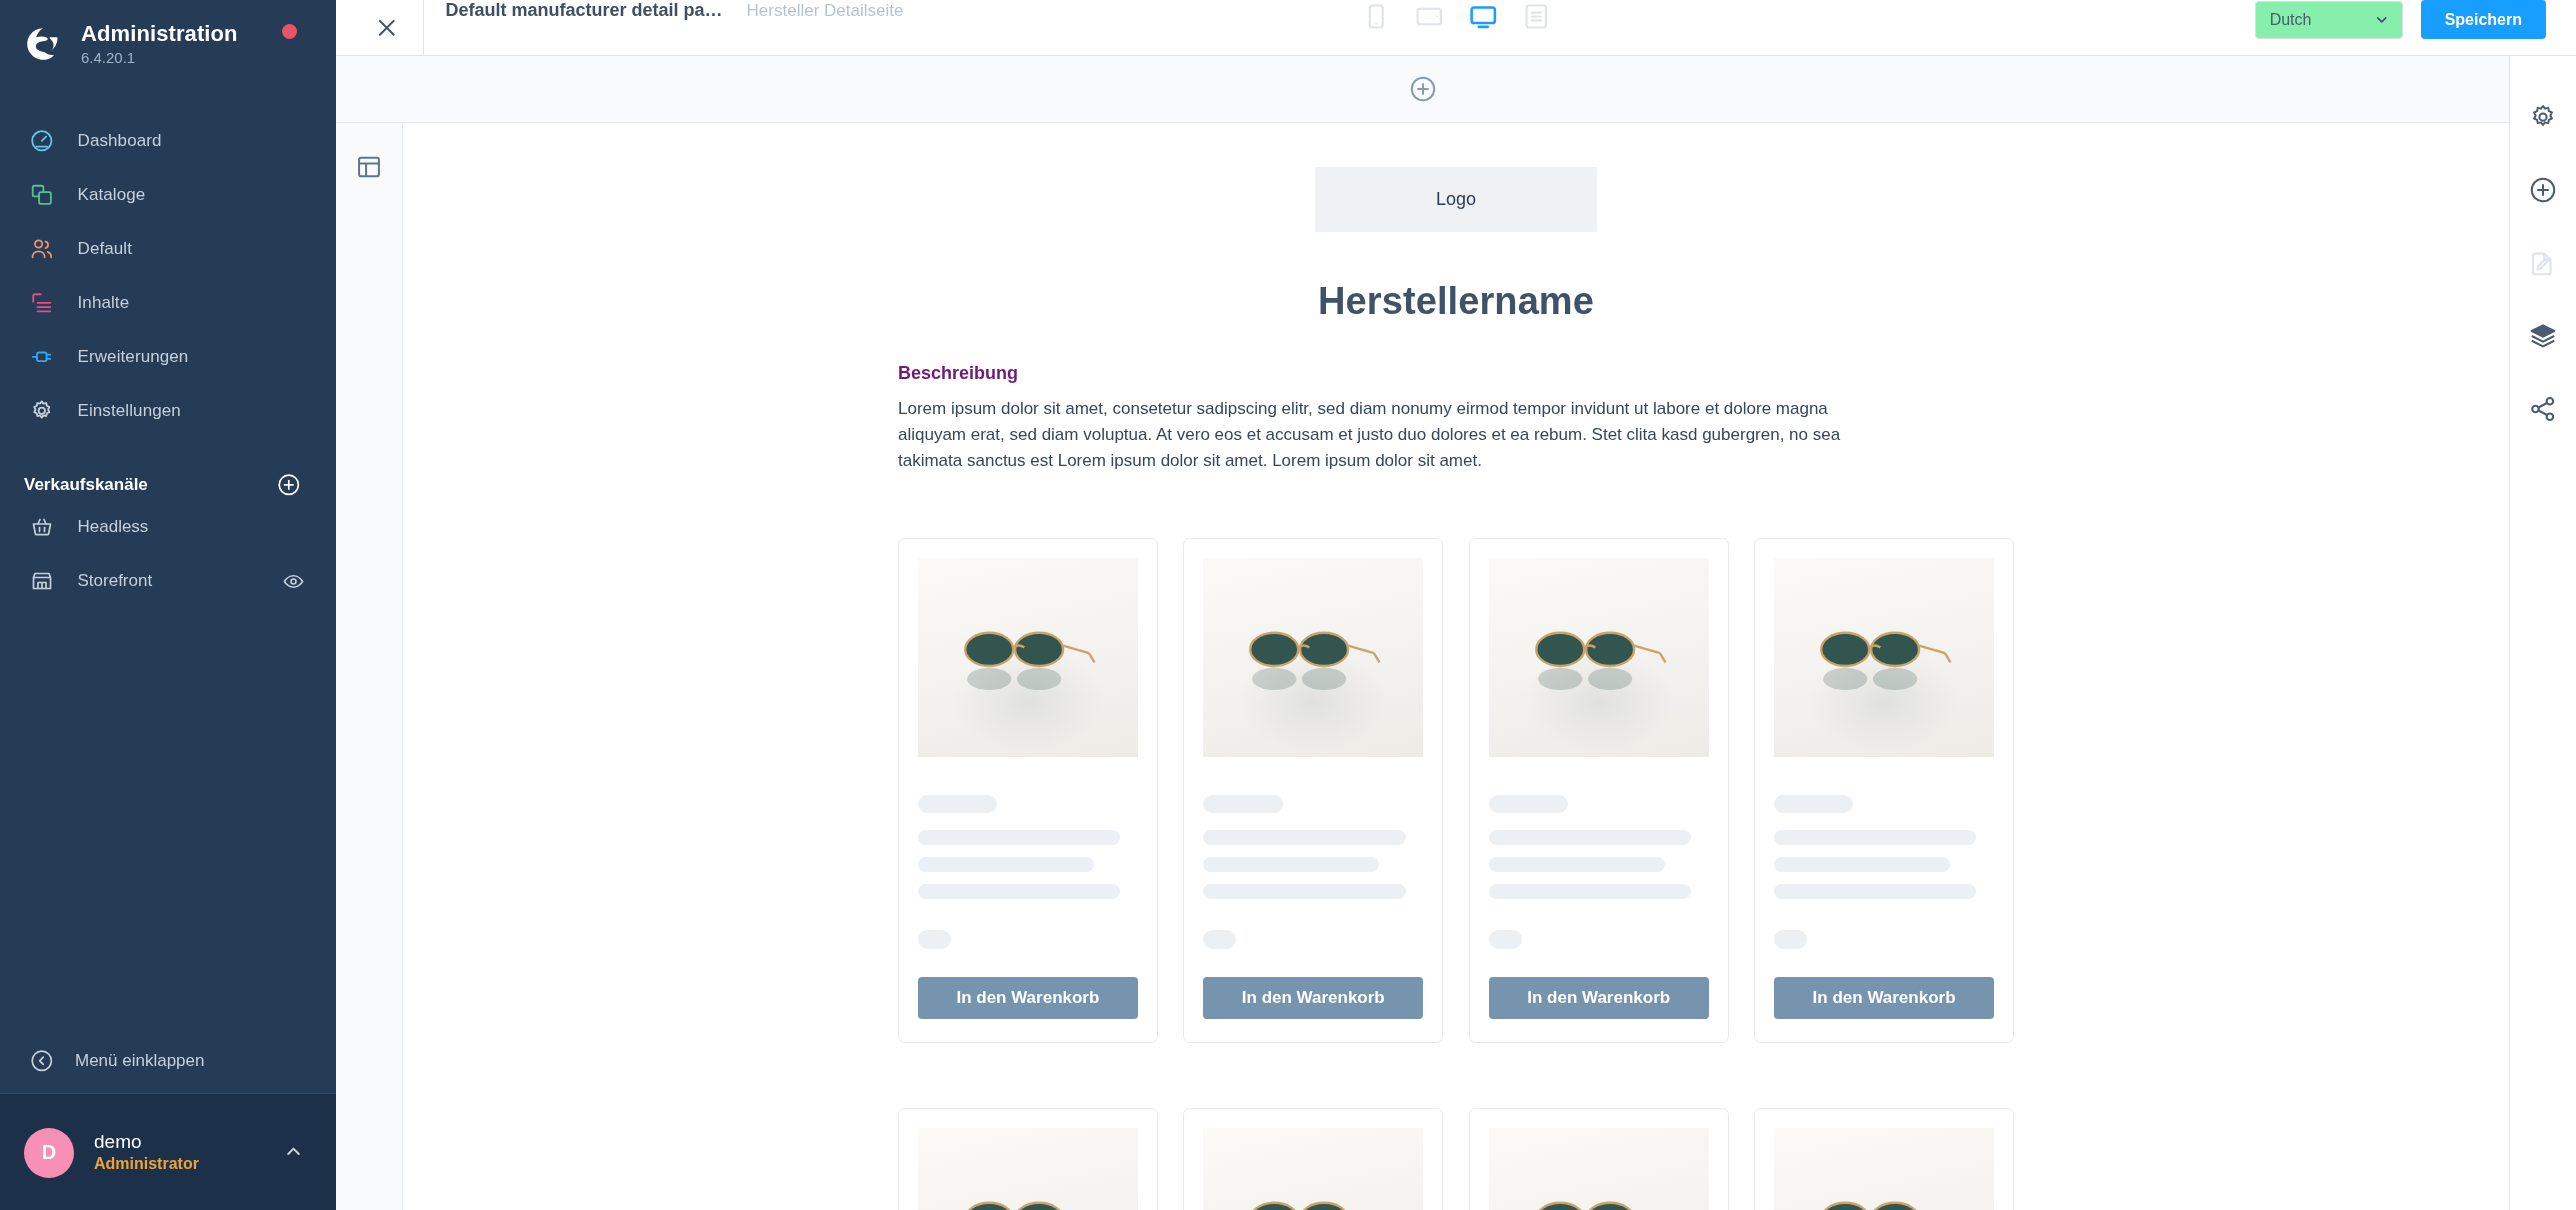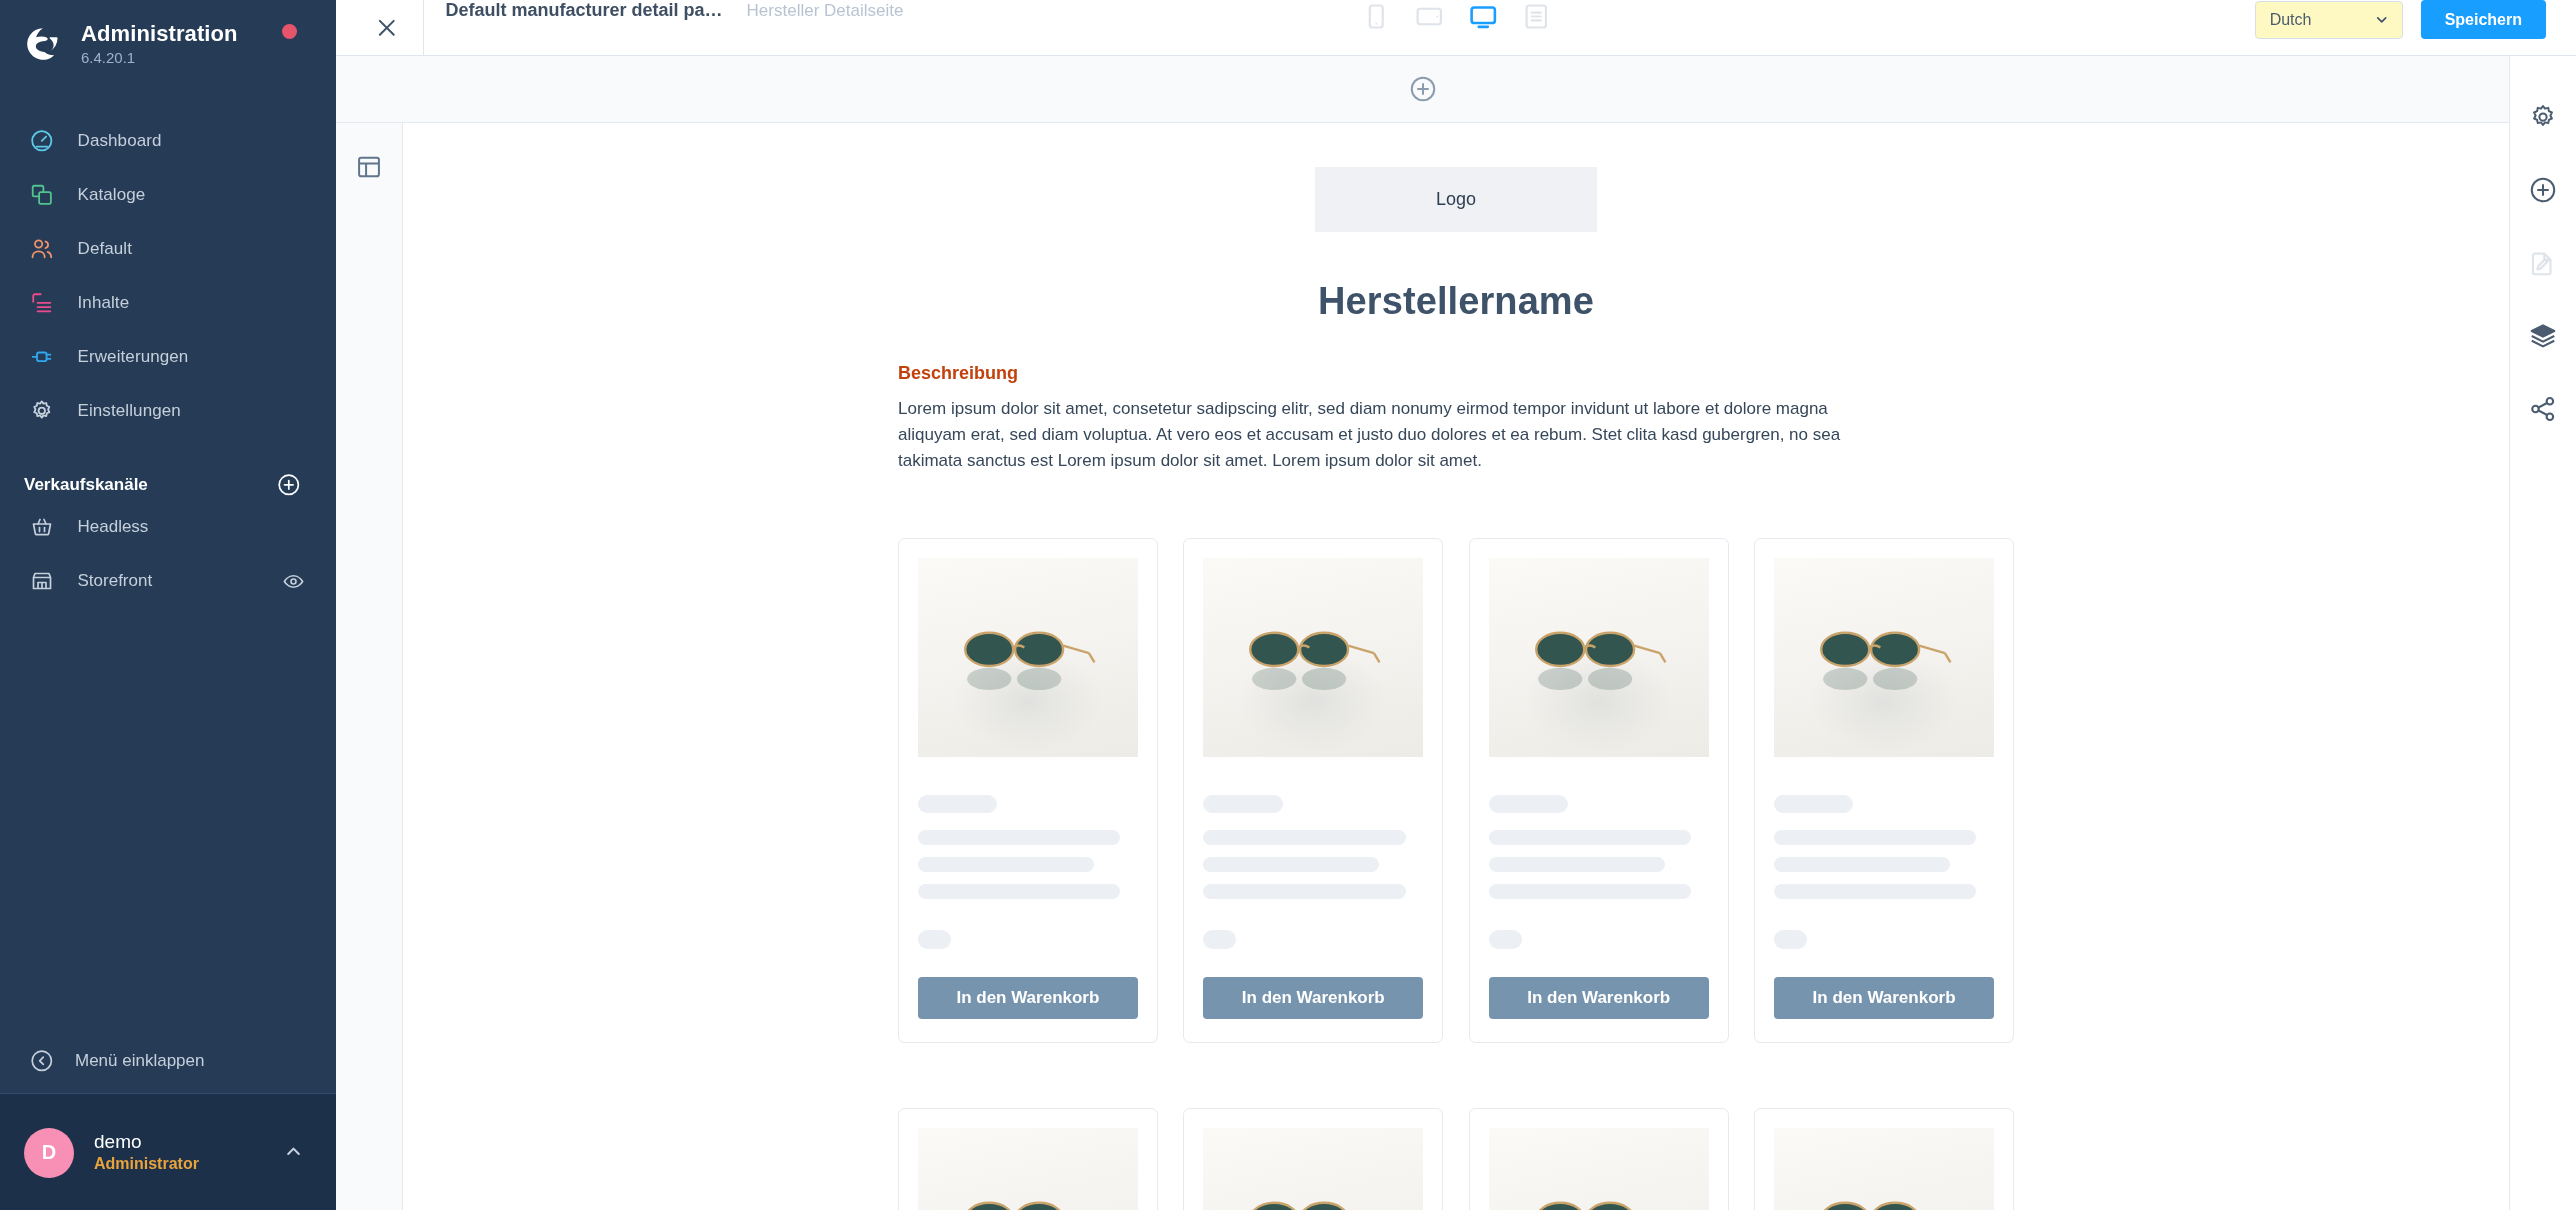--- a/index.html
+++ b/index.html
@@ -136,21 +136,21 @@
   }
   .device-btn svg { width: 31px; height: 31px; }
 
   .topbar-right {
     margin-left: auto; display: flex; align-items: center;
     gap: 17.5px; padding-right: 30px;
   }
   .lang-select {
     width: 148px; height: 38px;
     border: 1.3px solid #d8dfe7; border-radius: 4px;
-    background: #fef9c3;
+    background: #86efac;
     display: flex; align-items: center; justify-content: space-between;
     padding: 0 12px 0 13.5px; cursor: pointer;
   }
   .lang-value { font-size: 16px; color: #4a5c6e; }
   .lang-select svg { width: 17.5px; height: 17.5px; }
   .save-btn {
     height: 39px; padding: 0 24px;
     background: #189eff; border: none; border-radius: 4px;
     color: #ffffff; font-size: 16px; font-weight: bold;
     font-family: "Liberation Sans", sans-serif;
@@ -195,21 +195,21 @@
   }
   .logo-text { font-size: 18px; color: #2c3e50; }
 
   .maker-name {
     text-align: center; margin-top: 48px;
     font-size: 38px; font-weight: bold; color: #3e5269;
     letter-spacing: 0.1px;
   }
 
   .desc-block { margin-top: 40px; }
-  .desc-title { font-size: 18px; font-weight: bold; color: #c2410c; }
+  .desc-title { font-size: 18px; font-weight: bold; color: #701a75; }
   .desc-body {
     margin-top: 12px; font-size: 17px; line-height: 1.52;
     color: #36475a; max-width: 982px;
   }
 
   .product-grid {
     display: grid; grid-template-columns: repeat(4, 1fr);
     gap: 25.6px; margin-top: 65px;
   }
   .product-card {

